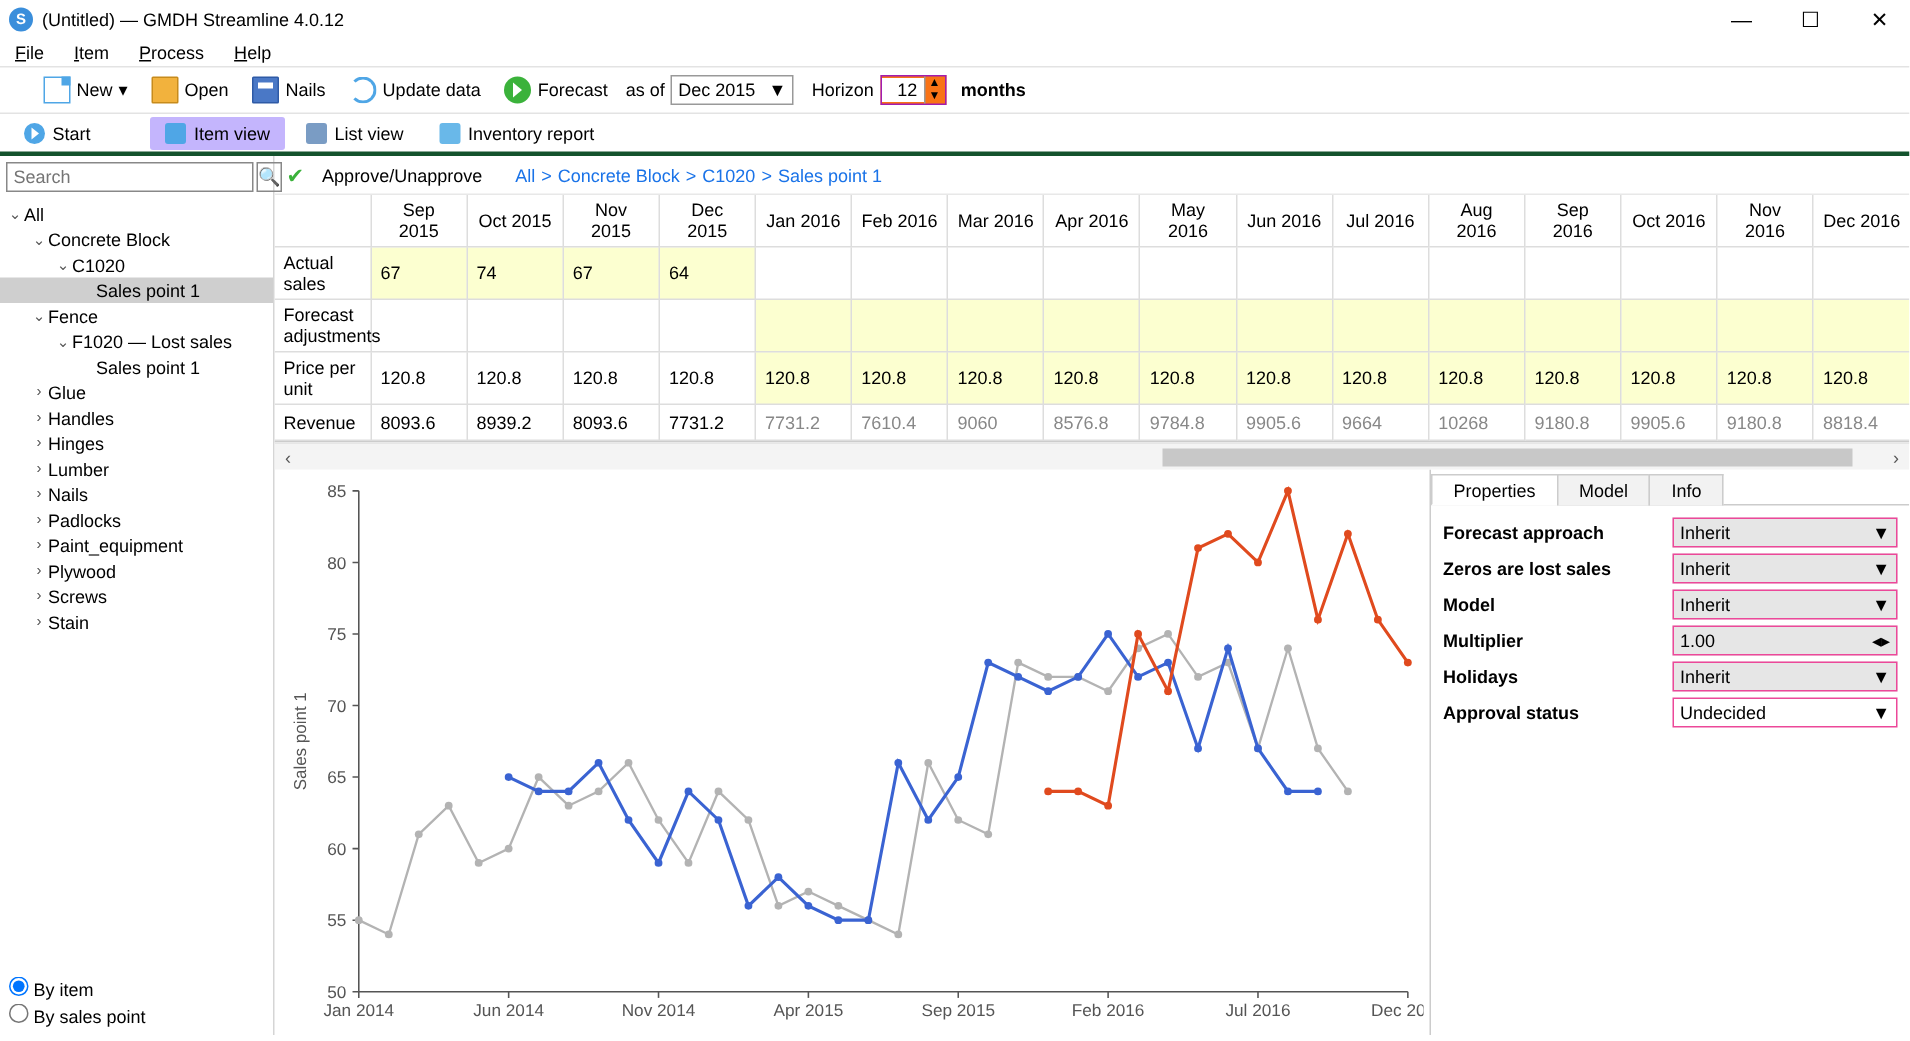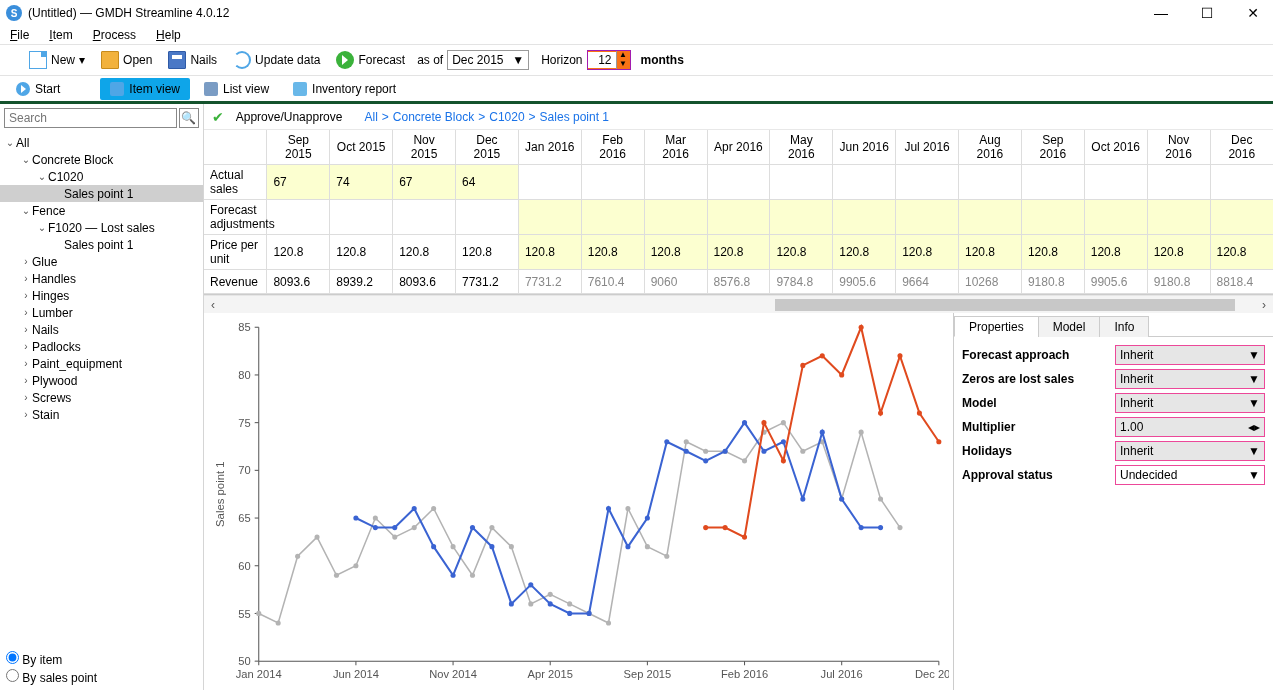--- a/index.html
+++ b/index.html
@@ -24,28 +24,28 @@
 .ic-forecast { background:#3bb23b; border-radius:50%; position:relative;}
 .ic-forecast::after{content:"";position:absolute;left:6px;top:4px;border-left:6px solid #fff;border-top:5px solid transparent;border-bottom:5px solid transparent;}
 .dd { border:1px solid #999; height:20px; display:inline-flex; align-items:center; padding:0 4px; background:#fff; min-width:82px; justify-content:space-between;}
 .dd .arr { margin-left:8px; }
 .spin { border:1px solid #a21caf; height:20px; display:inline-flex; align-items:center; background:#f97316; }
 .spin input { border:none; width:28px; text-align:right; padding:1px 4px;}
 .spin .sp { width:14px; display:flex; flex-direction:column; border-left:1px solid #999;}
 .spin .sp div{height:9px; font-size:8px; text-align:center; line-height:8px;}
 .toolbar2 { display:flex; align-items:center; height:28px; padding:0 4px; border-bottom:3px solid #14532d;}
 .tab2 { display:flex; align-items:center; gap:5px; padding:4px 10px; margin:2px; border-radius:2px;}
-.tab2.active { background:#0ea5e9;margin-left:28px; }
+.tab2.active { background:#c4b5fd;margin-left:28px; }
 .tab2 .ic2 { width:14px; height:14px; border-radius:50%; background:#4fa6e6; display:inline-block; position:relative;}
 .ic2.ic-start::after{content:"";position:absolute;left:5px;top:3px;border-left:5px solid #fff;border-top:4px solid transparent;border-bottom:4px solid transparent;}
 .ic2.ic-item{border-radius:2px;}
 .ic2.ic-list{border-radius:2px; background:#7a9cc4;}
 .ic2.ic-inv{border-radius:2px; background:#69b8e9;}
 .main { display:flex; height:calc(694px - 26px - 22px - 32px - 28px); }
-.left { width:204px; border-right:1px solid #d5d5d5; display:flex; flex-direction:column;}
+.left { width:183px; border-right:1px solid #d5d5d5; display:flex; flex-direction:column;}
 .search-row { display:flex; padding:4px; gap:2px;}
 .search-row input { flex:1; border:1px solid #888; height:20px; padding:1px 4px;}
 .search-btn { width:20px; height:20px; border:1px solid #888; display:flex; align-items:center; justify-content:center; font-size:12px;}
 .tree { flex:1; overflow:auto; padding:2px 0;}
 .tree-item { display:flex; align-items:center; padding:1px 2px; height:17px; white-space:nowrap;}
 .tree-item.sel { background:#cfcfcf; }
 .tw { display:inline-block; width:12px; text-align:center; font-size:10px; color:#555;}
 .radio-group { padding:4px 6px; }
 .radio-group label { display:block; padding:1px 0;}
 .right { flex:1; display:flex; flex-direction:column; overflow:hidden;}

